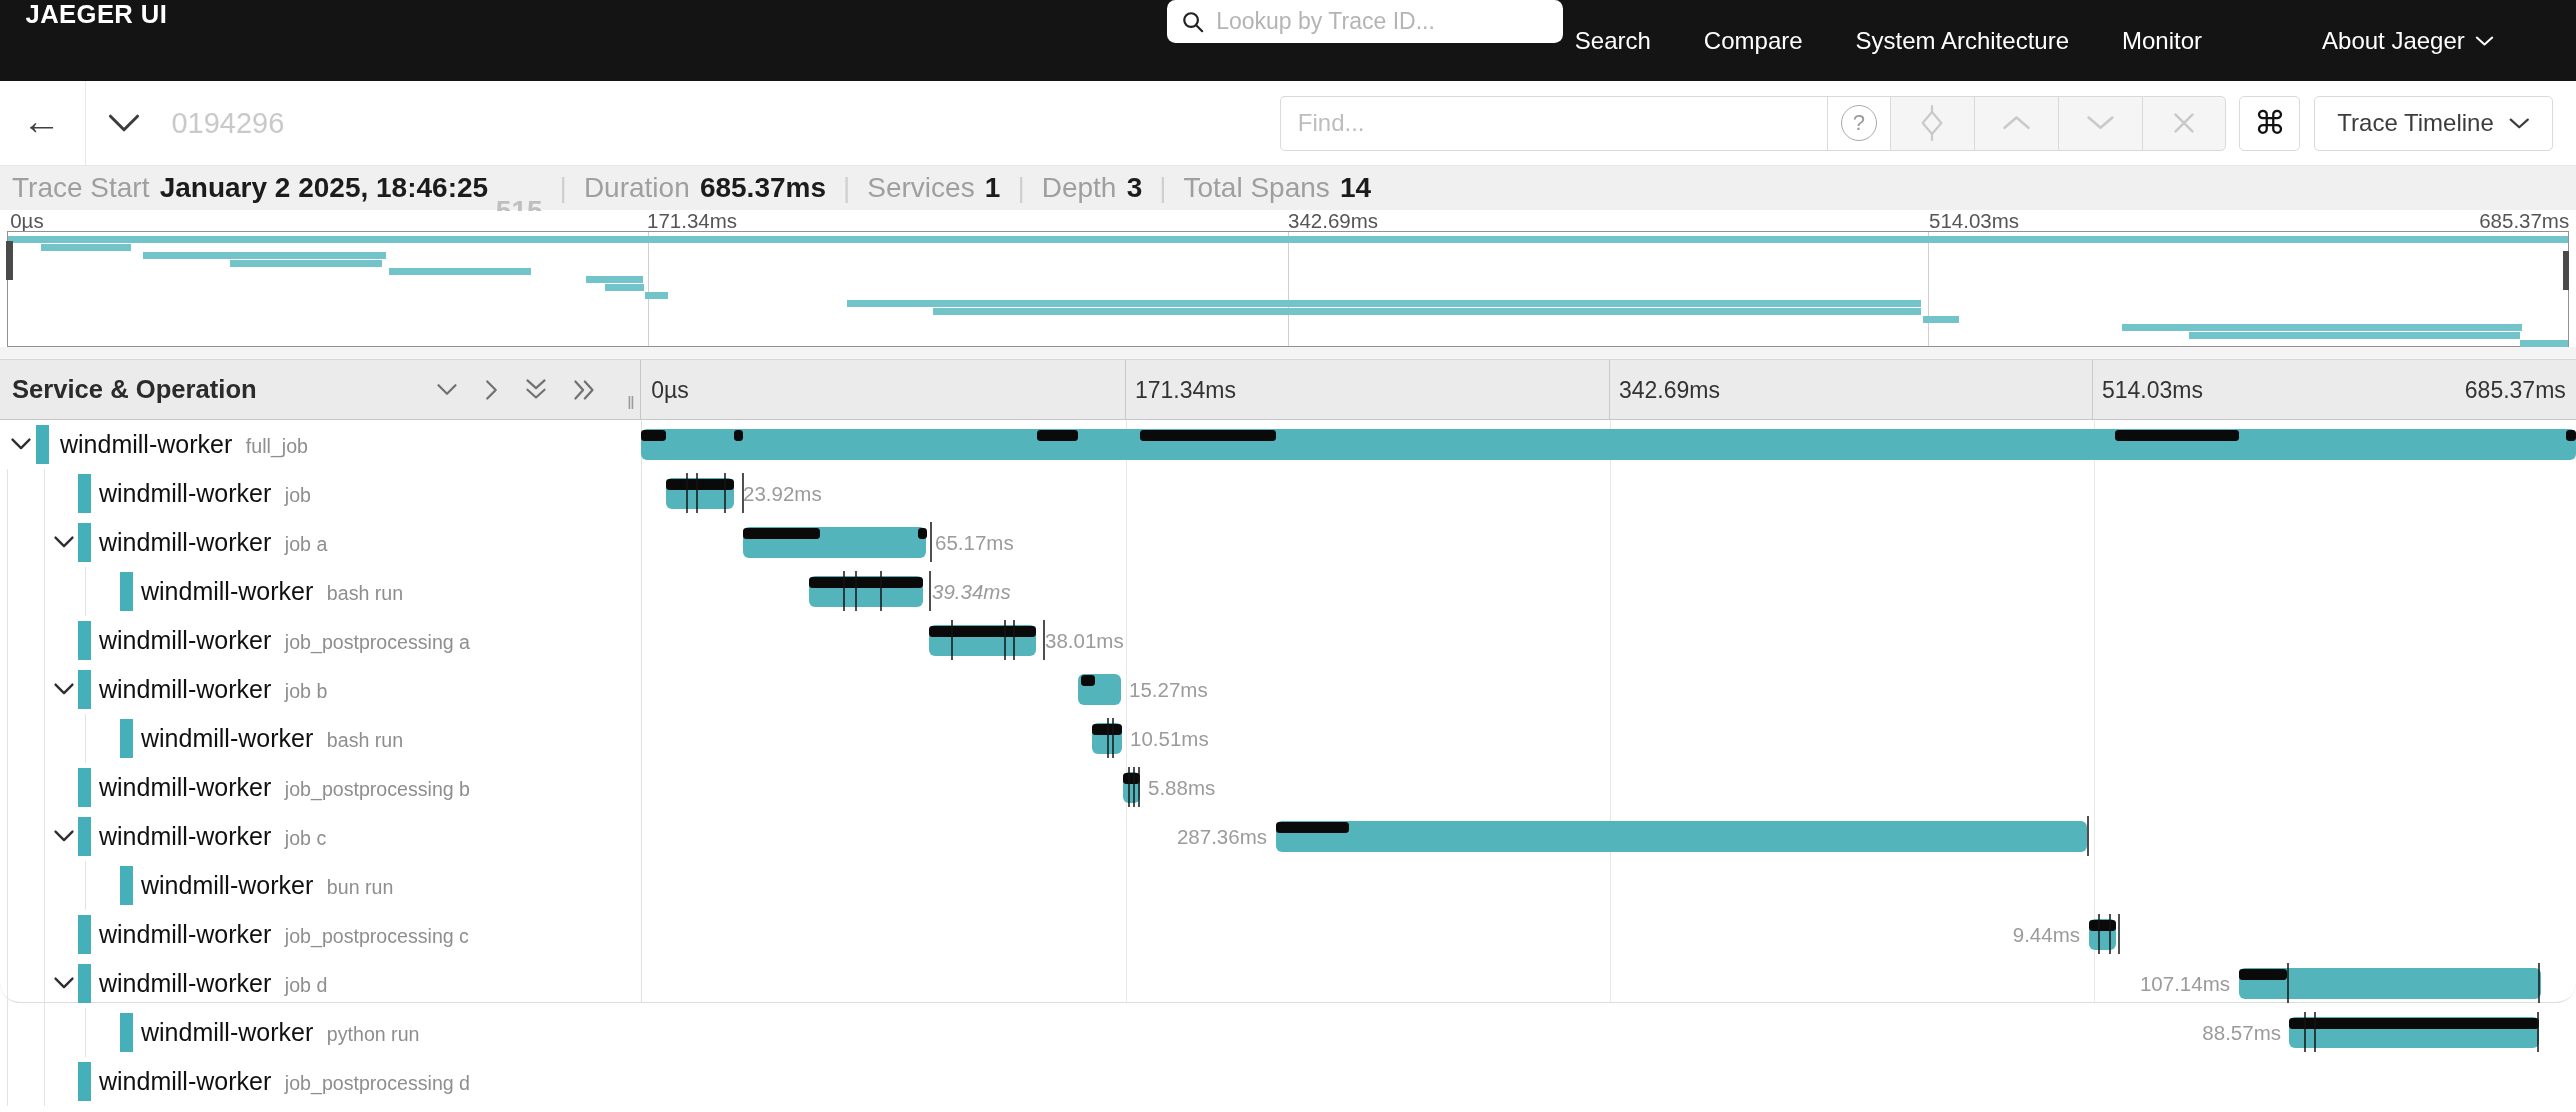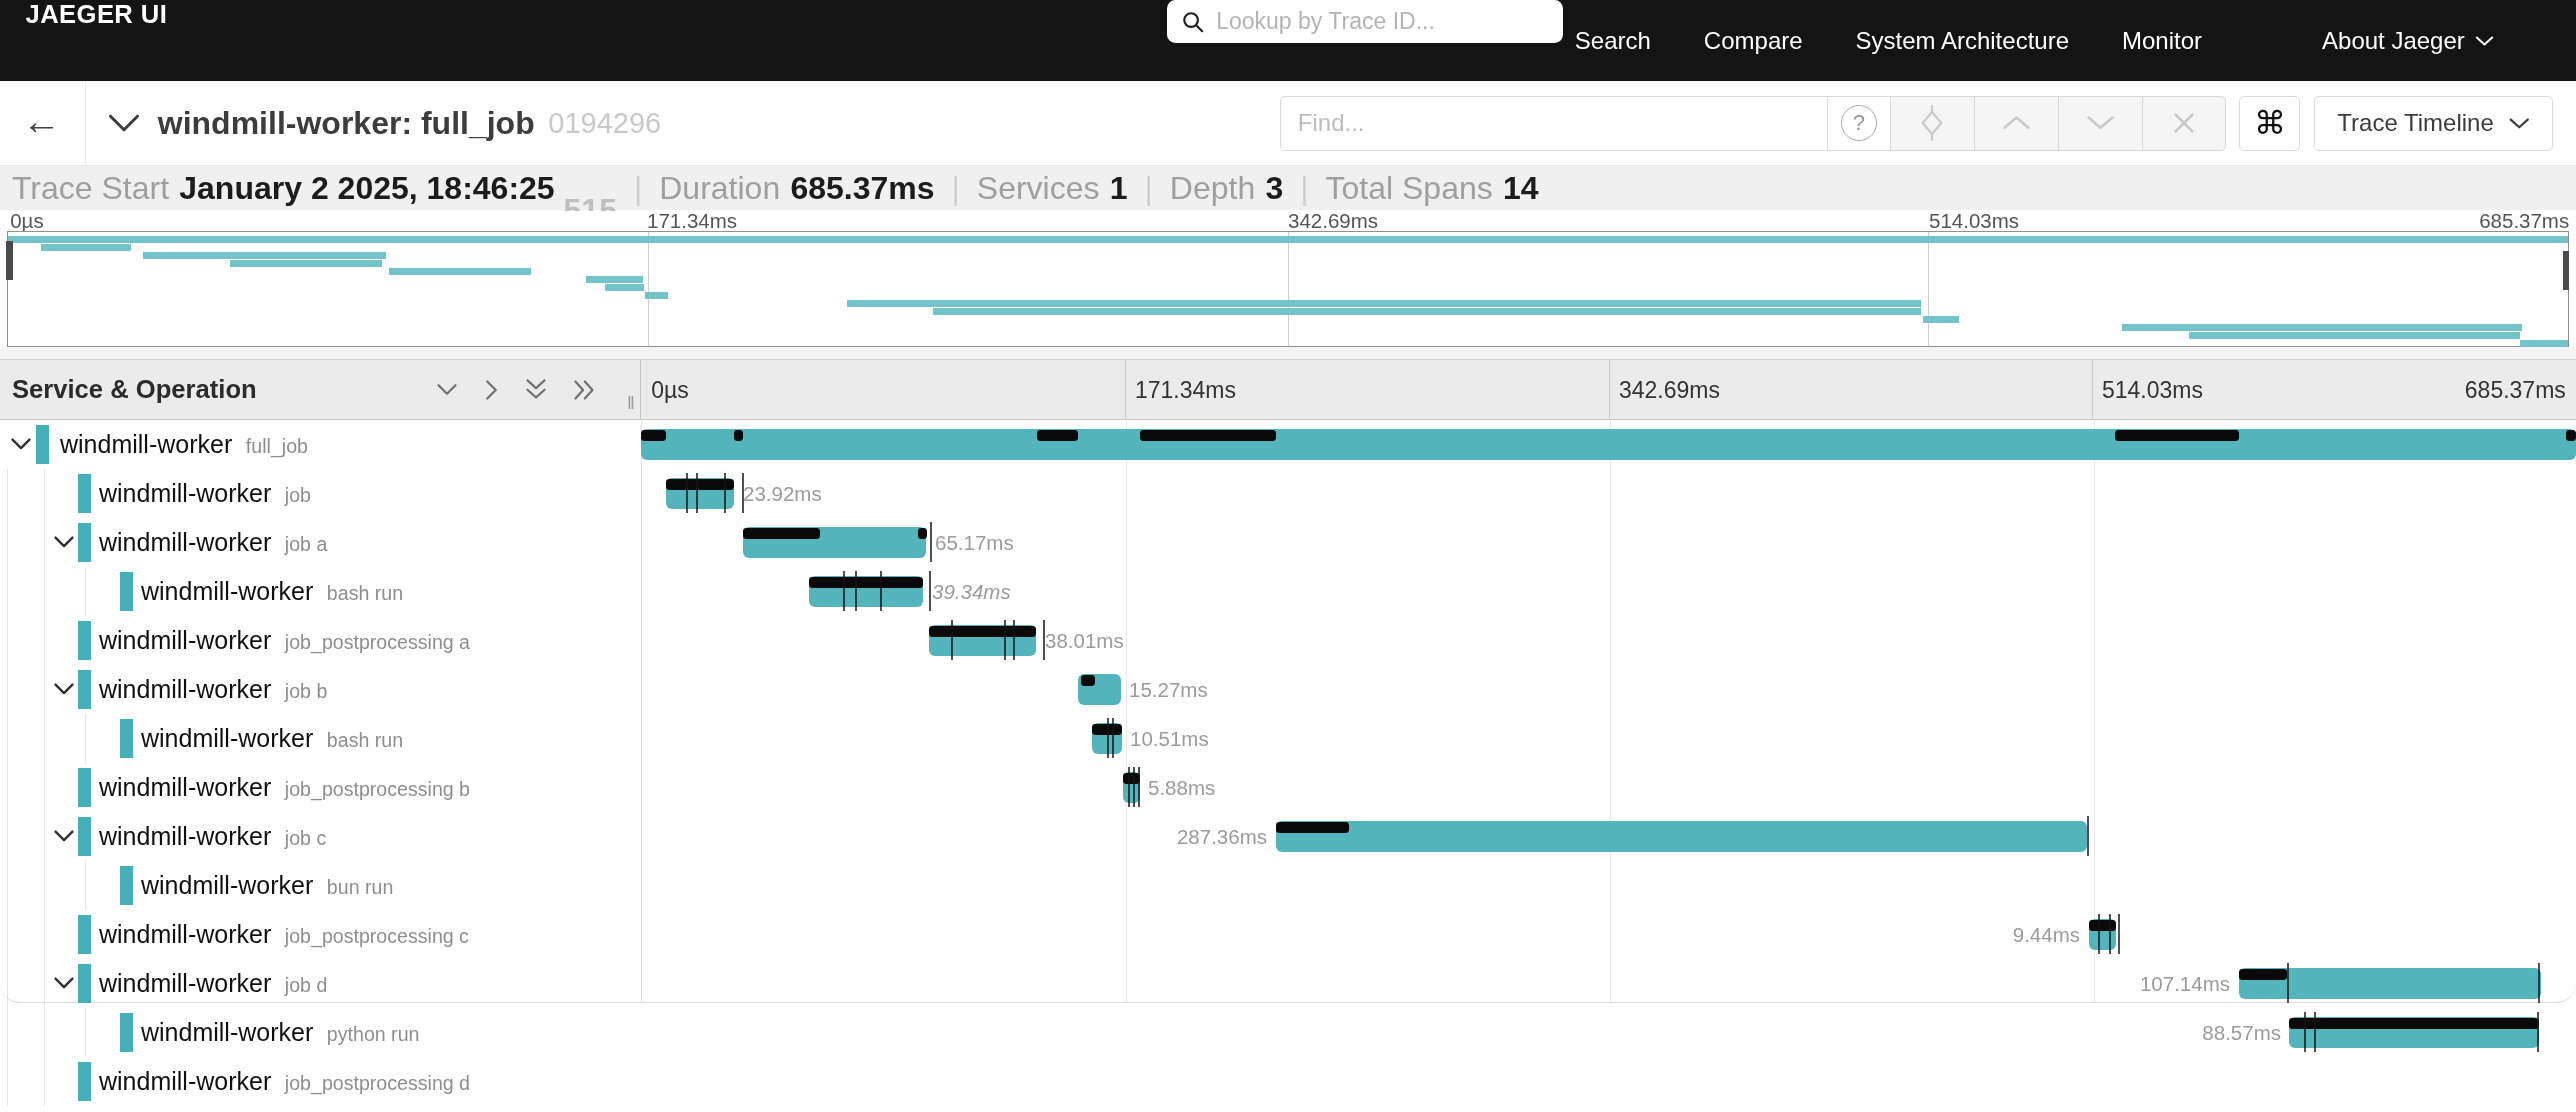--- a/index.html
+++ b/index.html
@@ -41,21 +41,21 @@
     color:#9a9a9a; font-size:22px; display:flex; align-items:center; justify-content:center; }
   #cmd-btn { width:61px; height:55px; border:0.9px solid #d9d9d9; border-radius:5.1px; background:#fff;
     font-size:32px; color:#111; display:flex; align-items:center; justify-content:center;
     margin:0 13.6px; cursor:pointer; }
   #view-btn { width:239px; height:55px; border:0.9px solid #d9d9d9; border-radius:5.1px; background:#fff;
     display:flex; align-items:center; justify-content:center; gap:15.4px; font-size:24px; color:#3c3c3c;
     margin-right:23px; cursor:pointer; white-space:nowrap; }
 
   
   #meta { position:absolute; top:166px; left:0; width:2576px; height:44px; background:#f0f0f0;
-    display:flex; align-items:center; padding-left:12px; font-size:32px; }
+    display:flex; align-items:center; padding-left:12px; font-size:28px; }
   .meta-label { color:#9f9f9f; margin-right:10.2px; white-space:nowrap; }
   .meta-value { color:#1c1c1c; font-weight:700; white-space:nowrap; }
   .meta-frac { color:#bfbfbf; font-weight:700;margin-top:45px; }
   .meta-sep { color:#cfcfcf; margin:0 17px; font-weight:400; }
 
   
   #ruler { position:absolute; top:211px; left:0; width:2576px; height:20.5px; background:#fff; }
   .ruler-tick { position:absolute; top:-1.7px; font-size:20.5px; color:#555; white-space:nowrap; }
 
   
@@ -133,21 +133,20 @@
   </div>
 
   <div id="thead">
     <div id="back">←</div>
     <div id="thead-divider"></div>
     <div id="title-caret">
       <svg class="stroke" width="36" height="22" viewBox="0 0 42 26" stroke="#3c3c3c" stroke-width="3.6">
           <polyline points="5,5 21,21 37,5"></polyline>
         </svg>
     </div>
-    <span id="trace-title">windmill-worker: full_job</span>
     <span id="trace-id">0194296</span>
     <div id="thead-right">
       <div id="find-group">
         <input id="find-input" placeholder="Find..." style="">
         <div class="find-seg white">
             <span class="help-circle">?</span>
           </div>
         <div class="find-seg">
           <svg class="stroke" width="34" height="38" viewBox="0 0 40 44" stroke="#c9c9c9" stroke-width="2.6">
             <line x1="20" y1="2" x2="20" y2="9"></line>

